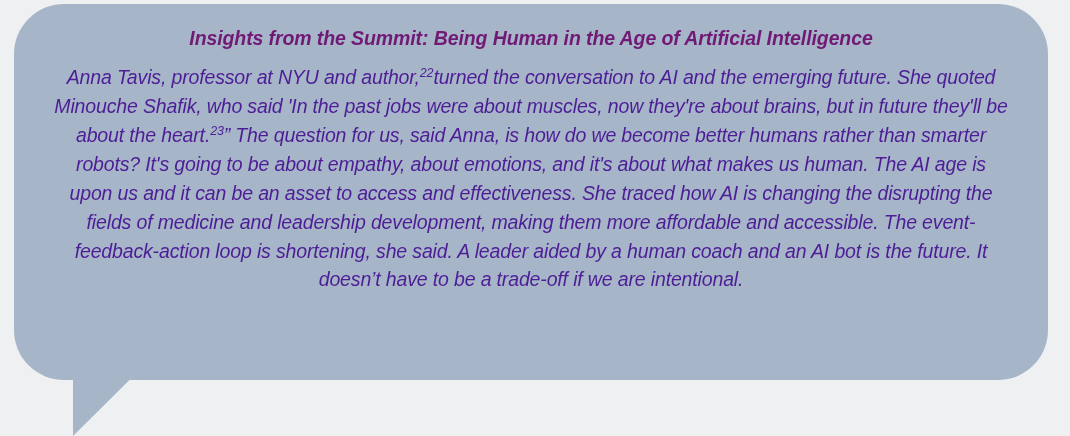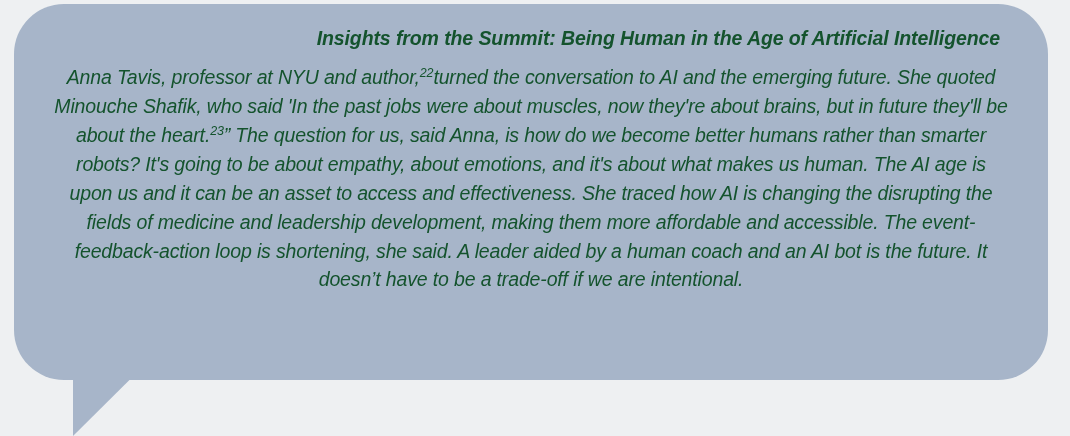--- a/index.html
+++ b/index.html
@@ -75,20 +75,20 @@
 </head>
 <body style="background: rgb(238, 240, 242);">
 
 <div id="stage">
 
   <svg id="bubble-tail" viewBox="0 0 1070 436" xmlns="http://www.w3.org/2000/svg" aria-hidden="true">
     <polygon points="73,300 73,436 200,310" fill="#a7b5c9"></polygon>
   </svg>
 
   <div id="bubble" style="background: rgb(167, 181, 201); border-radius: 50px;">
-    <div id="bubble-title" style="color: #14532d; text-align: right;">Insights from the Summit: Being Human in the Age of Artificial Intelligence</div>
+    <div id="bubble-title" style="color: #701a75;">Insights from the Summit: Being Human in the Age of Artificial Intelligence</div>
 
-    <div id="bubble-body" style="color: #14532d;">
+    <div id="bubble-body" style="color: #4c1d95;">
       <span class="first-line-run">Anna Tavis, professor at NYU and author,</span><sup>22</sup><span>turned the conversation to AI and the emerging future. She quoted Minouche Shafik, who said 'In the past jobs were about muscles, now they're about brains, but in future they'll be about the heart.</span><sup>23</sup><span>” The question for us, said Anna, is how do we become better humans rather than smarter robots? It's going to be about empathy, about emotions, and it's about what makes us human. The AI age is upon us and it can be an asset to access and effectiveness. She traced how AI is changing the disrupting the fields of medicine and leadership development, making them more affordable and accessible. The event-feedback-action loop is shortening, she said. A leader aided by a human coach and an AI bot is the future. It doesn’t have to be a trade-off if we are intentional.</span>
     </div>
   </div>
 
 </div>
 
 </body></html>

